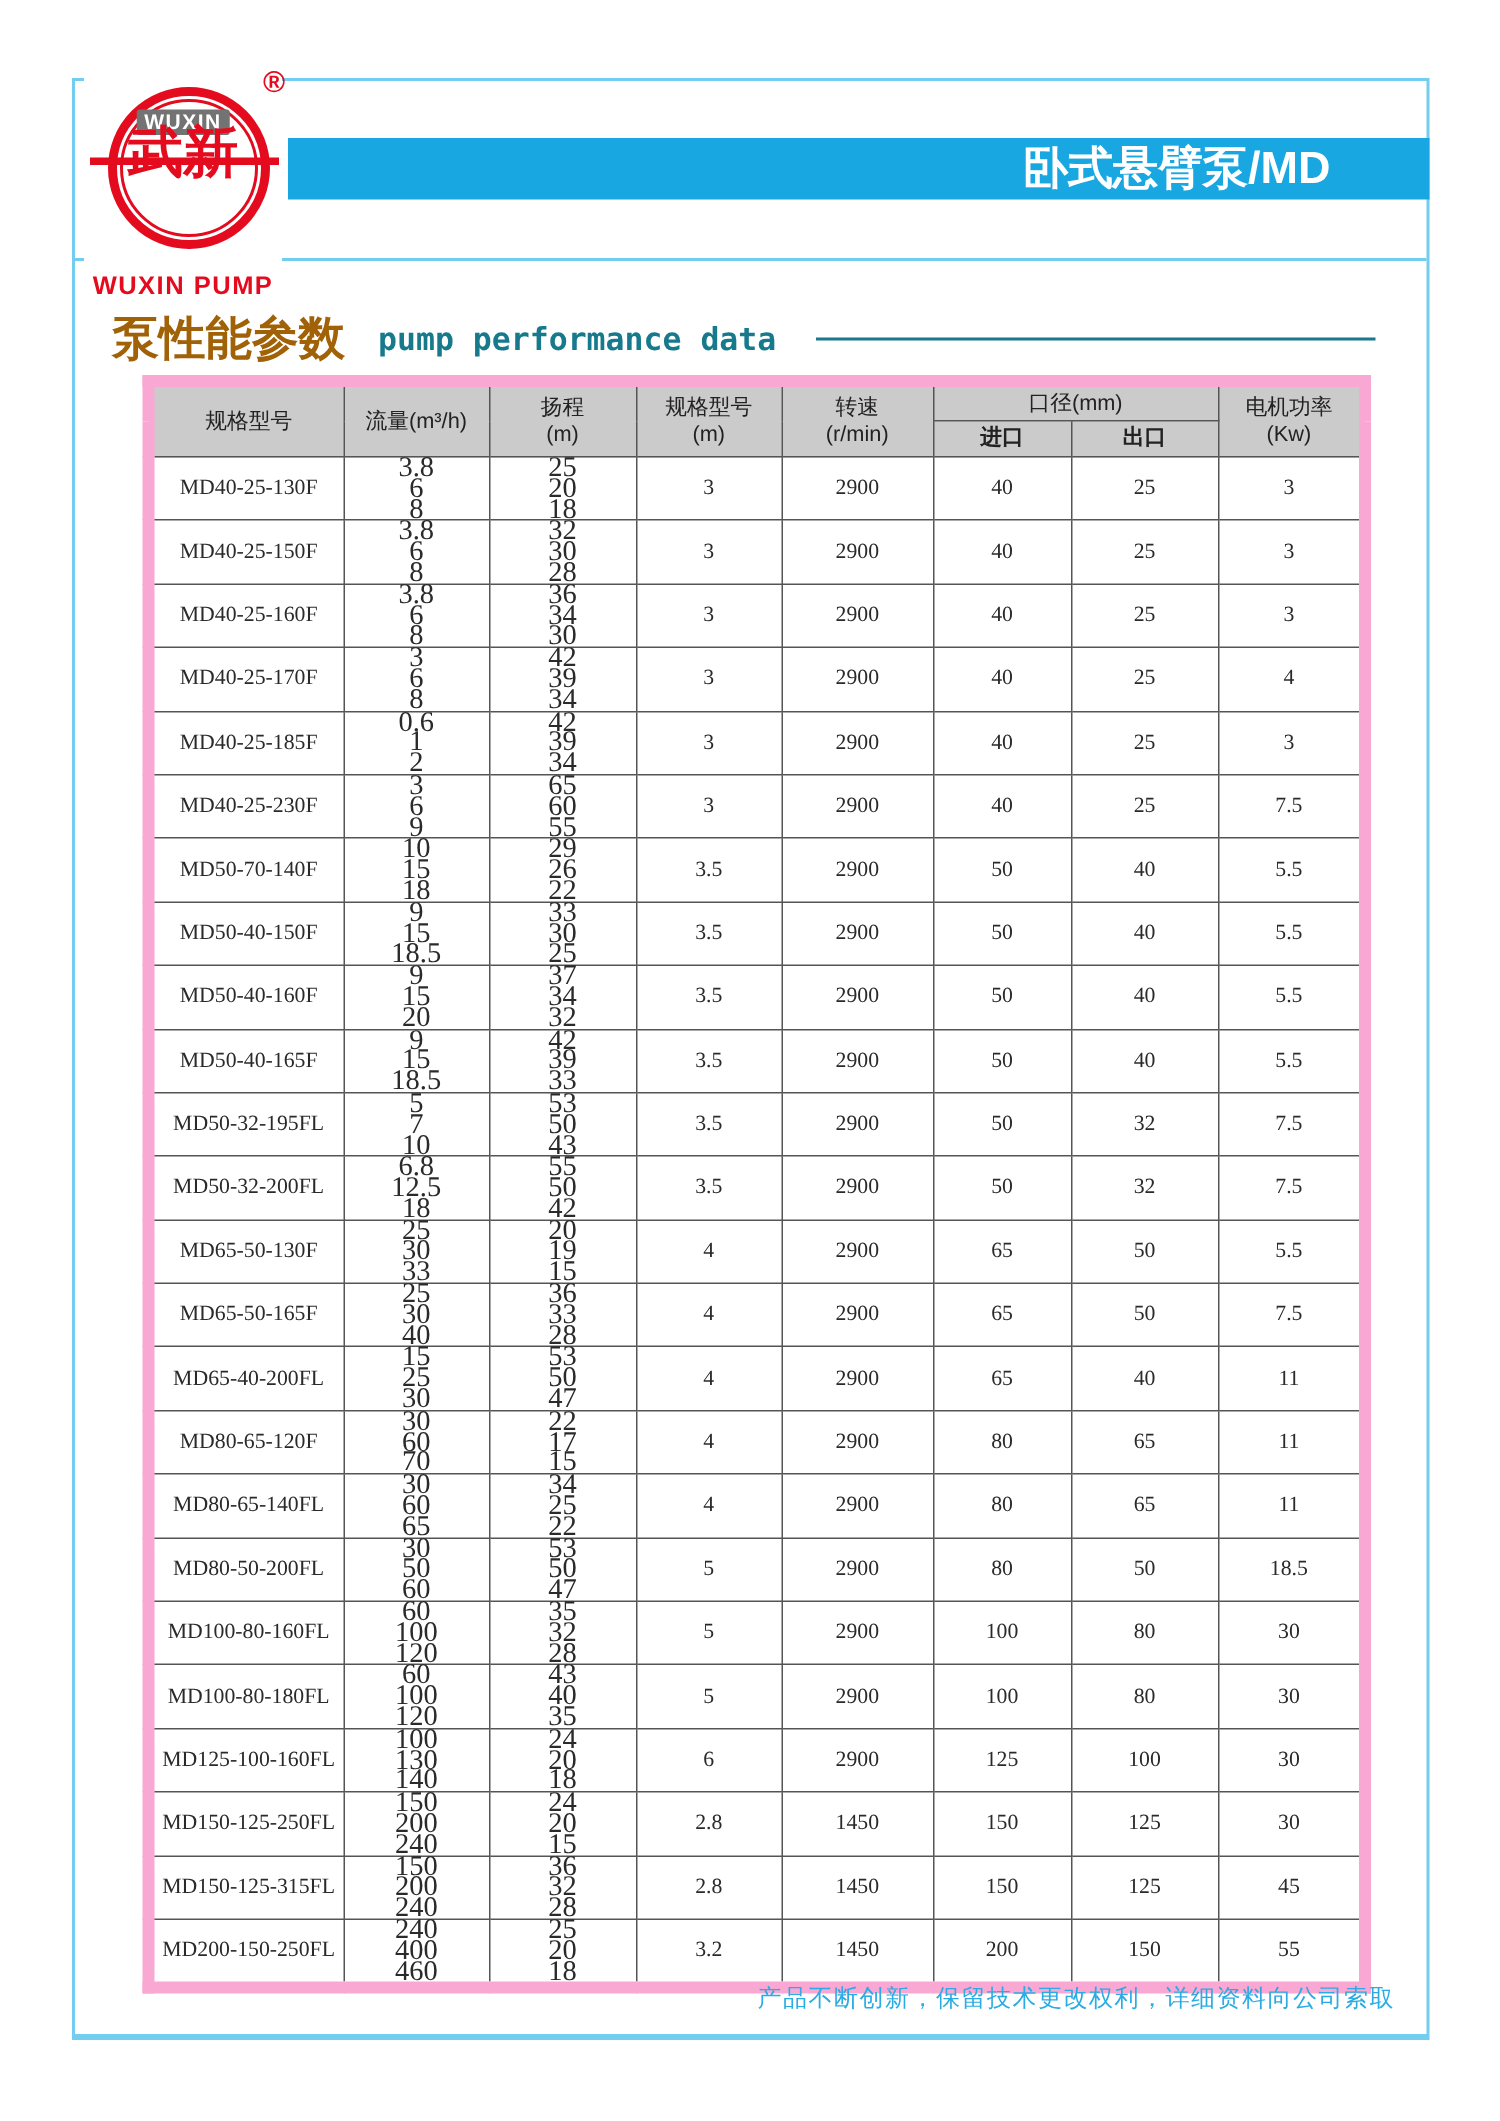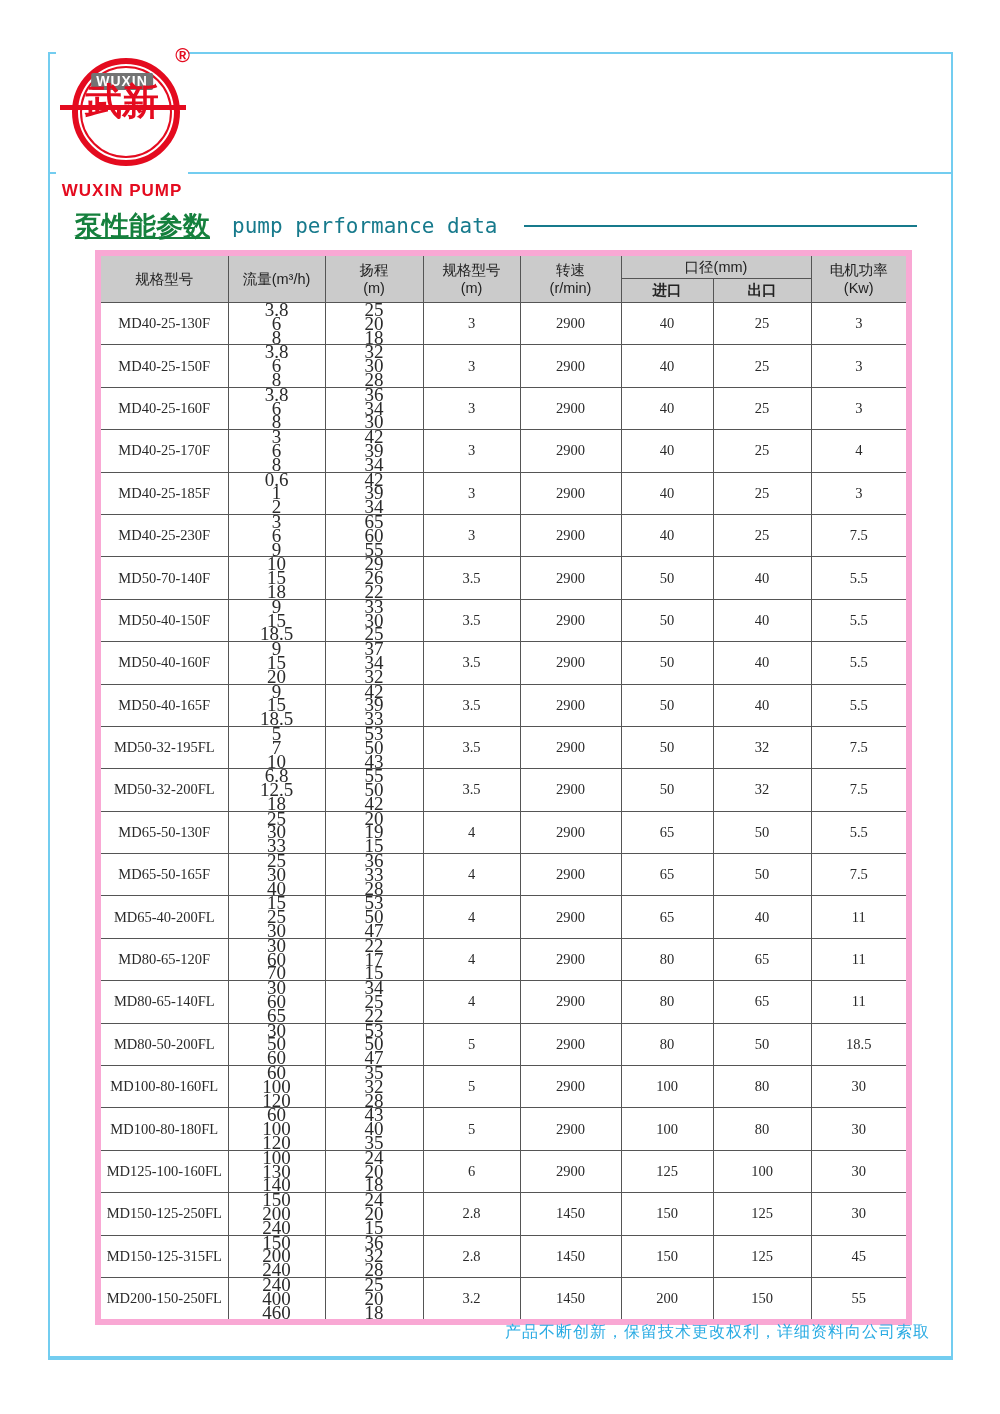--- a/index.html
+++ b/index.html
@@ -22,28 +22,28 @@
             font-size:37px;line-height:44px;white-space:nowrap;z-index:2;}
   .logo .caption{position:absolute;left:0;top:110px;width:100%;text-align:center;color:#e40b1f;
                  font-weight:bold;font-size:17px;letter-spacing:1px;white-space:nowrap;margin-top:27px;}
 
   
   .banner{position:absolute;left:192px;top:92px;width:761px;height:41px;background:#19a7e1;z-index:4;}
   .banner .t{position:absolute;right:66px;top:0;color:#ffffff;font-weight:bold;font-size:30px;line-height:41px;}
 
   
   .section{position:absolute;left:75px;top:206px;width:860px;height:40px;display:flex;align-items:center;}
-  .sec-cn{color:#15803d;font-weight:bold;font-size:27px;white-space:nowrap;text-decoration:underline;}
-  .sec-en{color:#177a8c;font-size:21px;font-weight:normal;margin-left:22px;white-space:nowrap;
+  .sec-cn{color:#a16207;font-weight:bold;font-size:31px;white-space:nowrap;}
+  .sec-en{color:#177a8c;font-size:21px;font-weight:bold;margin-left:22px;white-space:nowrap;
           font-family:"DejaVu Sans Mono",monospace;}
   .sec-line{flex:1;height:2px;background:#177a8c;margin-left:26px;margin-right:18px;}
 
   
   table.perf{position:absolute;left:95px;top:250px;width:811px;border-collapse:collapse;
-             border:6px solid #f9a8d4;table-layout:fixed;}
+             border:8px solid #f9a8d4;table-layout:fixed;}
   .perf th{background:#cbcbcb;font-weight:normal;color:#222;font-size:14.5px;line-height:1.25;
            border:1px solid #555;white-space:pre-line;padding:1px 0;}
   .perf thead tr:nth-child(1) th{height:20px;}
   .perf thead tr:nth-child(2) th{height:21px;font-weight:bold;}
   .perf td{border:1px solid #555;text-align:center;vertical-align:middle;color:#2a2a2a;
            font-family:"Liberation Serif",serif;font-size:14.5px;padding:0;}
   .perf tbody tr{height:41.6px;}
   .perf td.tri{white-space:pre-line;font-size:19px;line-height:13.8px;}
 
   
@@ -60,20 +60,23 @@
     <div class="ring-outer">
       <div class="ring-inner"></div>
     </div>
     <div class="hline"></div>
     <div class="wuxin-box">WUXIN</div>
     <div class="cn">武新</div>
     <div class="reg">®</div>
     <div class="caption">WUXIN PUMP</div>
   </div>
 
+  <div class="banner">
+    <div class="t">卧式悬臂泵/MD</div>
+  </div>
   <div class="header-rule"></div>
 
   <div class="section">
     <span class="sec-cn">泵性能参数</span>
     <span class="sec-en">pump performance data</span>
     <span class="sec-line"></span>
   </div>
 
   <table class="perf">
     <colgroup>

